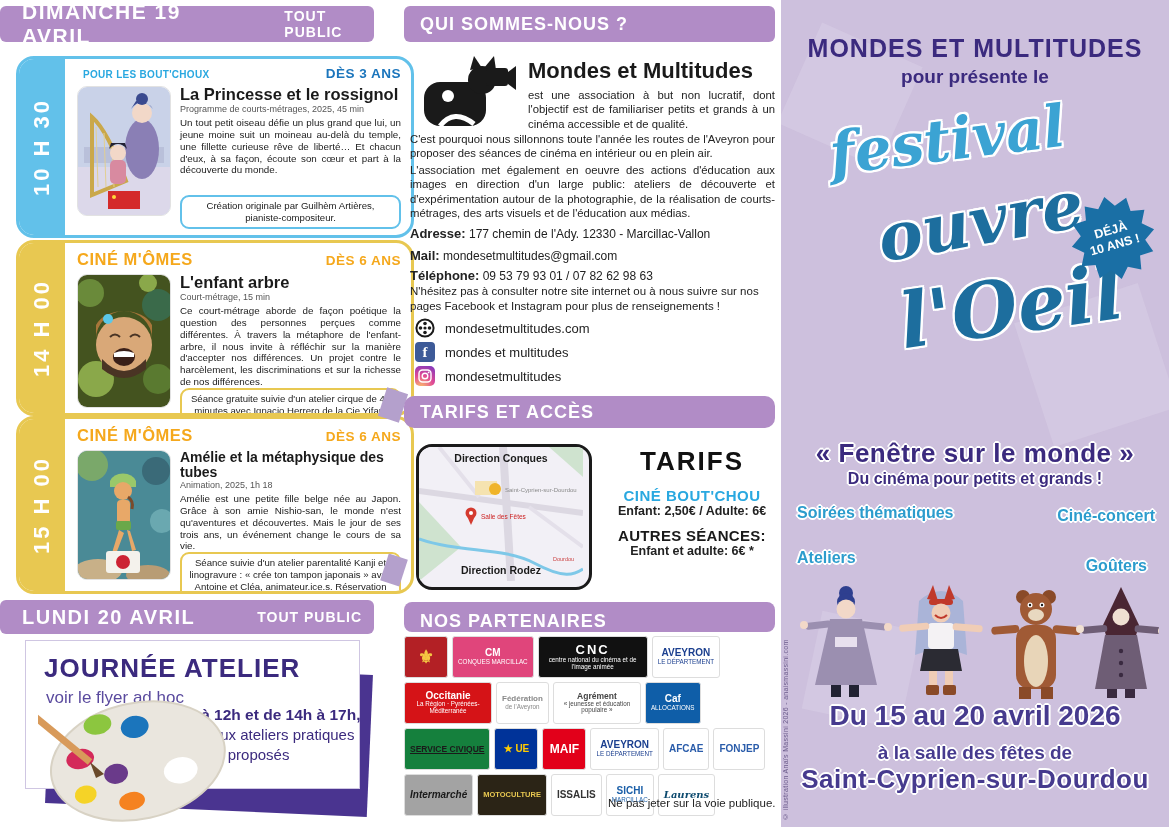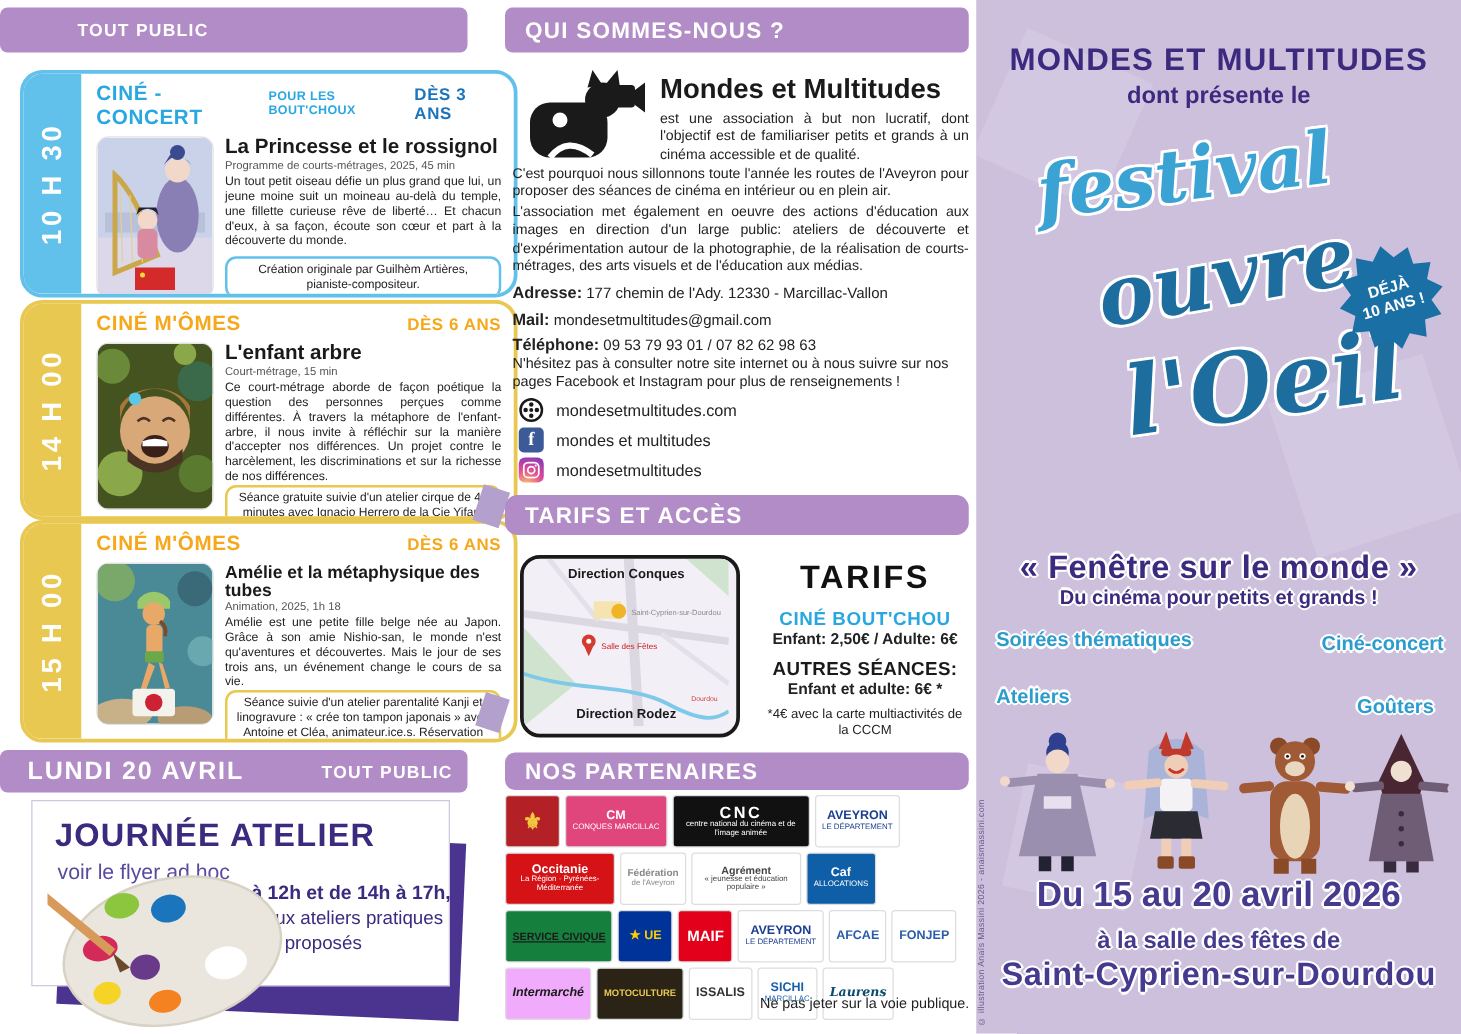--- a/index.html
+++ b/index.html
@@ -137,30 +137,30 @@
     writing-mode:vertical-rl;transform:rotate(180deg);
     font-size:7px;color:#6a5a8a;letter-spacing:.3px;
   }
 </style>
 </head>
 <body>
 
 <div>
 
   <div class="banner" style="left:0;top:6px;width:374px;height:36px;">
+    <span class="b-date">DIMANCHE 19 AVRIL</span>
     <span class="b-aud">TOUT PUBLIC</span>
   </div>
 
   <div class="card c-blue" style="top:56px;height:176px;">
     <div class="tab">
       <span>10 H 30</span>
     </div>
     <div class="content">
       <div class="cat-row">
-        <span class="cat">CINÉ - CONCERT</span>
         <span class="cat-sub">POUR LES BOUT'CHOUX</span>
         <span class="age">DÈS 3 ANS</span>
       </div>
       <div class="body-row">
         <div class="poster" style="width:92px;height:128px;">
           <svg width="92" height="128" viewBox="0 0 92 128">
             <rect width="92" height="128" fill="#c9d2e8"></rect>
             <rect y="80" width="92" height="48" fill="#dcd8ea"></rect>
             <rect x="6" y="60" width="80" height="16" fill="#b9c0da"></rect>
             <path d="M14 108 L14 30 Q30 44 48 94 Z" fill="none" stroke="#caa84a" stroke-width="4"></path>
@@ -383,27 +383,23 @@
       <text x="82" y="127" font-size="10.5" font-weight="bold" fill="#1a1a1a" text-anchor="middle">Direction Rodez</text>
     </svg>
   </div>
 
   <div class="abs" style="left:606px;top:446px;width:172px;">
     <div class="tarifs-title">TARIFS</div>
     <div class="t-blue" style="margin-top:10px;">CINÉ BOUT'CHOU</div>
     <div class="t-price">Enfant: 2,50€ / Adulte: 6€</div>
     <div class="t-black" style="margin-top:9px;">AUTRES SÉANCES:</div>
     <div class="t-price">Enfant et adulte: 6€ *</div>
-    <div class="t-note" style="margin-top:7px;">
-      <span>*4€ avec la carte multiactivités de</span><br>
-      <span>la CCCM</span>
-    </div>
-  </div>
-
-  <div class="banner" style="left:404px;top:602px;width:371px;height:30px;border-radius:8px;">
+  </div>
+
+  <div class="banner" style="left:404px;top:602px;width:371px;height:30px;border-radius:8px;align-items:flex-end;">
     <span class="b-single">NOS PARTENAIRES</span>
   </div>
 
   <div class="partners-wrap">
     <span class="ptile" style="background-color: rgb(179, 32, 37); color: rgb(245, 200, 66);">
         <b style="font-size:18px;">⚜</b>
       </span>
     <span class="ptile" style="background-color: rgb(224, 69, 123); color: rgb(255, 255, 255);">
         <b>CM</b>
         <i>CONQUES MARCILLAC</i>
@@ -444,21 +440,21 @@
     <span class="ptile" style="background-color: rgb(255, 255, 255); color: rgb(27, 63, 143);">
         <b>AVEYRON</b>
         <i>LE DÉPARTEMENT</i>
       </span>
     <span class="ptile" style="background-color: rgb(255, 255, 255); color: rgb(42, 92, 170);">
         <b>AFCAE</b>
       </span>
     <span class="ptile" style="background-color: rgb(255, 255, 255); color: rgb(42, 92, 170);">
         <b>FONJEP</b>
       </span>
-    <span class="ptile" style="background-color: #f0abfc; color: rgb(26, 26, 26);">
+    <span class="ptile" style="background-color: #a3a3a3; color: rgb(26, 26, 26);">
         <b style="font-style:italic;">Intermarché</b>
       </span>
     <span class="ptile" style="background-color: rgb(43, 36, 22); color: rgb(232, 200, 81);">
         <b style="font-size:7.5px;">MOTOCULTURE</b>
       </span>
     <span class="ptile" style="background-color: rgb(255, 255, 255); color: rgb(51, 51, 51);">
         <b>ISSALIS</b>
       </span>
     <span class="ptile" style="background-color: rgb(255, 255, 255); color: rgb(27, 95, 168);">
         <b>SICHI</b>
@@ -470,21 +466,21 @@
   </div>
 
   <div class="disclaimer">Ne pas jeter sur la voie publique.</div>
 
   <div class="panel">
     <div class="tex" style="left:14px;top:40px;width:110px;height:110px;transform:rotate(24deg);"></div>
     <div class="tex" style="left:250px;top:300px;width:130px;height:130px;transform:rotate(-18deg);"></div>
     <div class="tex" style="left:30px;top:620px;width:100px;height:100px;transform:rotate(12deg);"></div>
 
     <div class="p-center presenter" style="top:34px;">MONDES ET MULTITUDES</div>
-    <div class="p-center presents" style="top:66px;">dont présente le</div>
+    <div class="p-center presents" style="top:66px;">pour présente le</div>
 
     <div class="script" style="left:48px;top:106px;font-size:58px;color:#3ba3d3;transform:rotate(-7deg);">festival</div>
     <div class="script" style="left:96px;top:182px;font-size:66px;color:#1d6e9e;transform:rotate(-10deg);">ouvre</div>
     <div class="script" style="left:118px;top:262px;font-size:76px;color:#1d6e9e;transform:rotate(-8deg);">l'Oeil</div>
 
     <div class="badge">
       <svg width="88" height="88" viewBox="0 0 88 88">
         <polygon fill="#1a6fa5" points="86,44 75.1,52.5 80.6,65.2 66.8,66.8 65.2,80.6 52.5,75.1 44,86 35.5,75.1 22.8,80.6 21.2,66.8 7.4,65.2 12.9,52.5 2,44 12.9,35.5 7.4,22.8 21.2,21.2 22.8,7.4 35.5,12.9 44,2 52.5,12.9 65.2,7.4 66.8,21.2 80.6,22.8 75.1,35.5"></polygon>
       </svg>
       <div class="badge-text">

